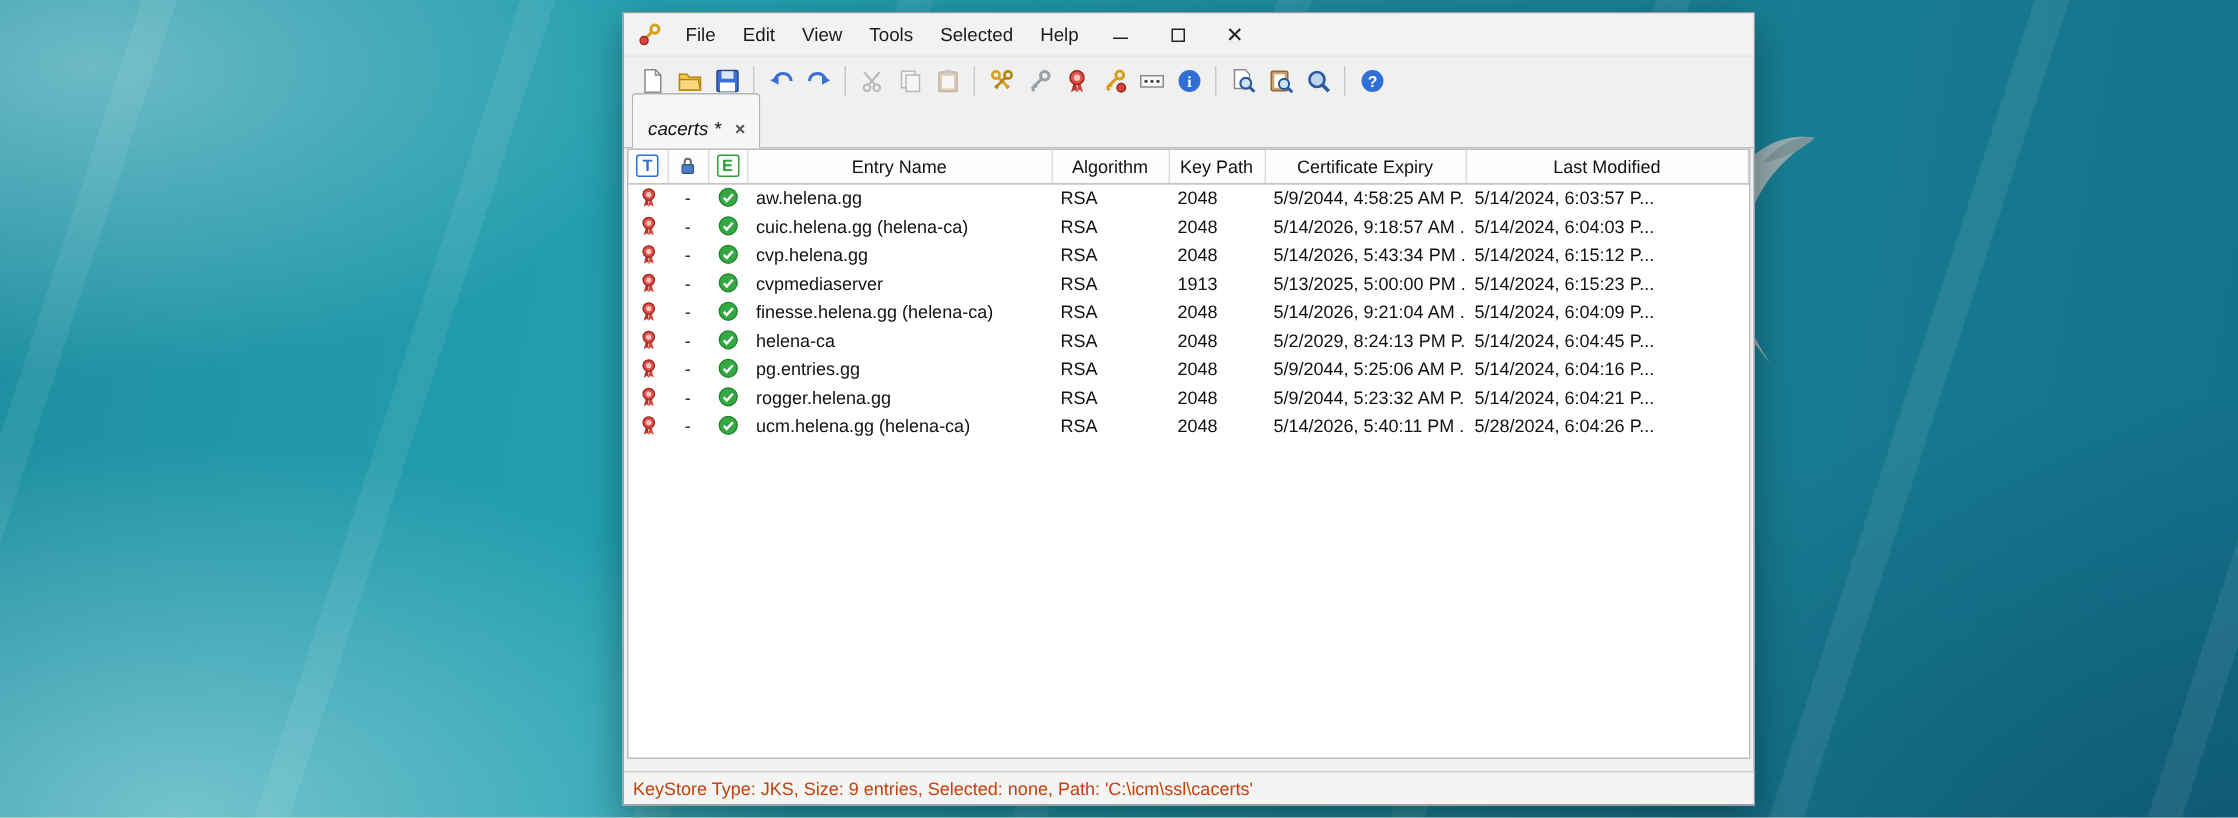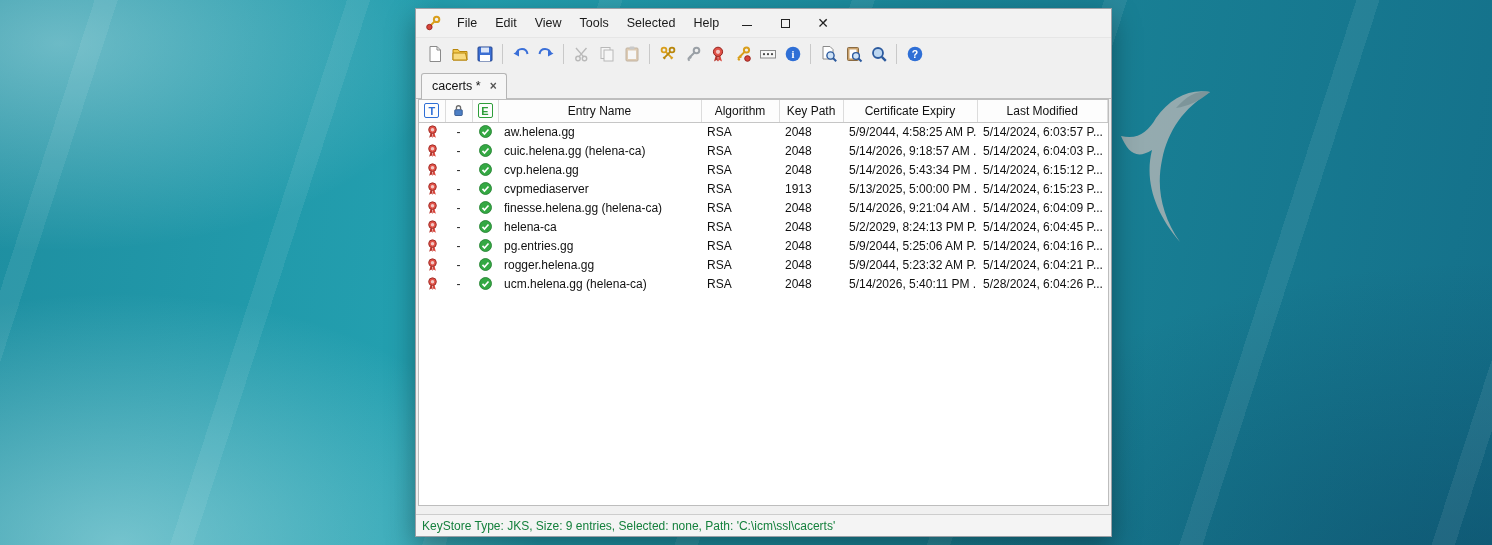--- a/index.html
+++ b/index.html
@@ -18,21 +18,21 @@
     background: repeating-linear-gradient(108deg,
       rgba(255,255,255,0) 0 90px,
       rgba(255,255,255,.07) 90px 112px,
       rgba(255,255,255,0) 112px 240px);
     mix-blend-mode: screen;
   }
   .dolphin { position:absolute; left:1118px; top:88px; opacity:.85; pointer-events:none; }
 
   
   .window {
-    position:absolute; left:415px; top:8px; width:697px; height:529px;
+    position:absolute; left:415px; top:8px; width:755px; height:529px;
     display:flex; flex-direction:column;
     background:#f0f0f0; border:1px solid #9aa0a6;
     box-shadow: 0 10px 26px rgba(0,0,0,.35);
     font-size:12px; color:#111;
   }
   .titlebar { height:28px; flex:0 0 28px; display:flex; align-items:stretch; background:#f2f2f2; }
   .app-icon { width:18px; height:18px; margin:5px 6px 0 8px; }
   .menu-item { padding:0 9px; display:flex; align-items:center; font-size:12.5px; color:#1a1a1a; cursor:default; }
   .title-text { flex:1; display:flex; align-items:center; justify-content:center; color:#333; font-size:12px; white-space:nowrap; overflow:hidden; }
   .win-controls { display:flex; }
@@ -41,22 +41,22 @@
   .glyph-max { display:block; width:9px; height:9px; border:1px solid #222; }
   .glyph-close { font-size:14px; line-height:1; }
 
   .toolbar { height:33px; flex:0 0 33px; display:flex; align-items:center; padding:0 6px; background:#f0f0f0; border-top:1px solid #e6e6e6; }
   .tb-btn { width:25px; height:25px; border-radius:3px; display:flex; align-items:center; justify-content:center; }
   .tb-btn svg { width:18px; height:18px; }
   .tb-btn.disabled { opacity:.45; }
   .tb-sep { width:1px; height:20px; background:#c9c9c9; margin:0 5px; flex:0 0 1px; }
 
   .tabbar { height:29px; flex:0 0 29px; display:flex; align-items:flex-end; padding:0 0 0 5px; background:#f0f0f0; border-bottom:1px solid #bdbdbd; }
-  .tab { display:flex; align-items:center; gap:9px; padding:5px 9px 6px 10px; background:#f6f6f6;
-         border:1px solid #b5b5b5; border-bottom:none; border-radius:3px 3px 0 0; font-size:12.5px; margin-bottom:-1px; }
+  .tab { display:flex; align-items:center; gap:9px; padding:16px 9px 6px 10px; background:#f6f6f6;
+         border:1px solid #b5b5b5; border-bottom:none; border-radius:3px 3px 0 0; font-size:12.5px; margin-bottom:-1px;font-style:italic; }
   .tab-close { color:#555; font-size:12px; line-height:1; font-weight:bold; }
 
   .content { flex:1; display:flex; flex-direction:column; padding:0 2px 8px 2px; min-height:0; }
   .table-panel { flex:1; background:#fff; border:1px solid #bdbdbd; overflow:hidden; }
   table.keystore { width:100%; border-collapse:collapse; table-layout:fixed; font-size:12px; }
   col.c-t { width:26px; } col.c-l { width:27px; } col.c-e { width:26px; }
   col.c-name { width:203px; } col.c-alg { width:78px; } col.c-size { width:64px; }
   col.c-exp { width:134px; } col.c-mod { width:auto; }
   thead th {
     font-weight:400; text-align:center; padding:3px 6px; height:22px;
@@ -65,21 +65,21 @@
   thead th.icon-h { text-align:center; padding:2px 0; }
   .hdr-letter { display:inline-block; width:15px; height:15px; line-height:14px; border:1px solid currentColor; border-radius:2px; font-weight:bold; font-size:11px; text-align:center; }
   .hdr-letter.t { color:#2f6fd6; }
   .hdr-letter.e { color:#2e9e3a; }
   thead th svg { width:15px; height:15px; vertical-align:middle; }
   tbody td { padding:1px 6px; height:19px; white-space:nowrap; overflow:hidden; }
   tbody td.icon-c { text-align:center; padding:1px 0; }
   tbody td.icon-c svg { width:15px; height:15px; vertical-align:middle; }
   .lock-dash { color:#222; }
 
-  .statusbar { flex:0 0 22px; height:22px; display:flex; align-items:center; padding:0 6px; background:#f4f4f4; border-top:1px solid #cdcdcd; font-size:12px; color:#15803d; white-space:nowrap; overflow:hidden; }
+  .statusbar { flex:0 0 22px; height:22px; display:flex; align-items:center; padding:0 6px; background:#f4f4f4; border-top:1px solid #cdcdcd; font-size:12px; color:#c2410c; white-space:nowrap; overflow:hidden; }
 </style>
 </head>
 <body>
 
 <div class="light-rays"></div>
 
 <svg class="dolphin" width="110" height="160" viewBox="0 0 110 160">
   <path d="M92 4 C66 20 50 42 44 72 C38 100 44 128 62 154 C38 126 26 94 34 62 C18 72 10 64 3 48 C20 52 30 44 38 30 C52 10 72 0 92 4 Z" fill="#aab3b4"></path>
   <path d="M92 4 C80 14 70 18 58 20 C70 6 82 2 92 4 Z" fill="#8f9a9c"></path>
 </svg>

